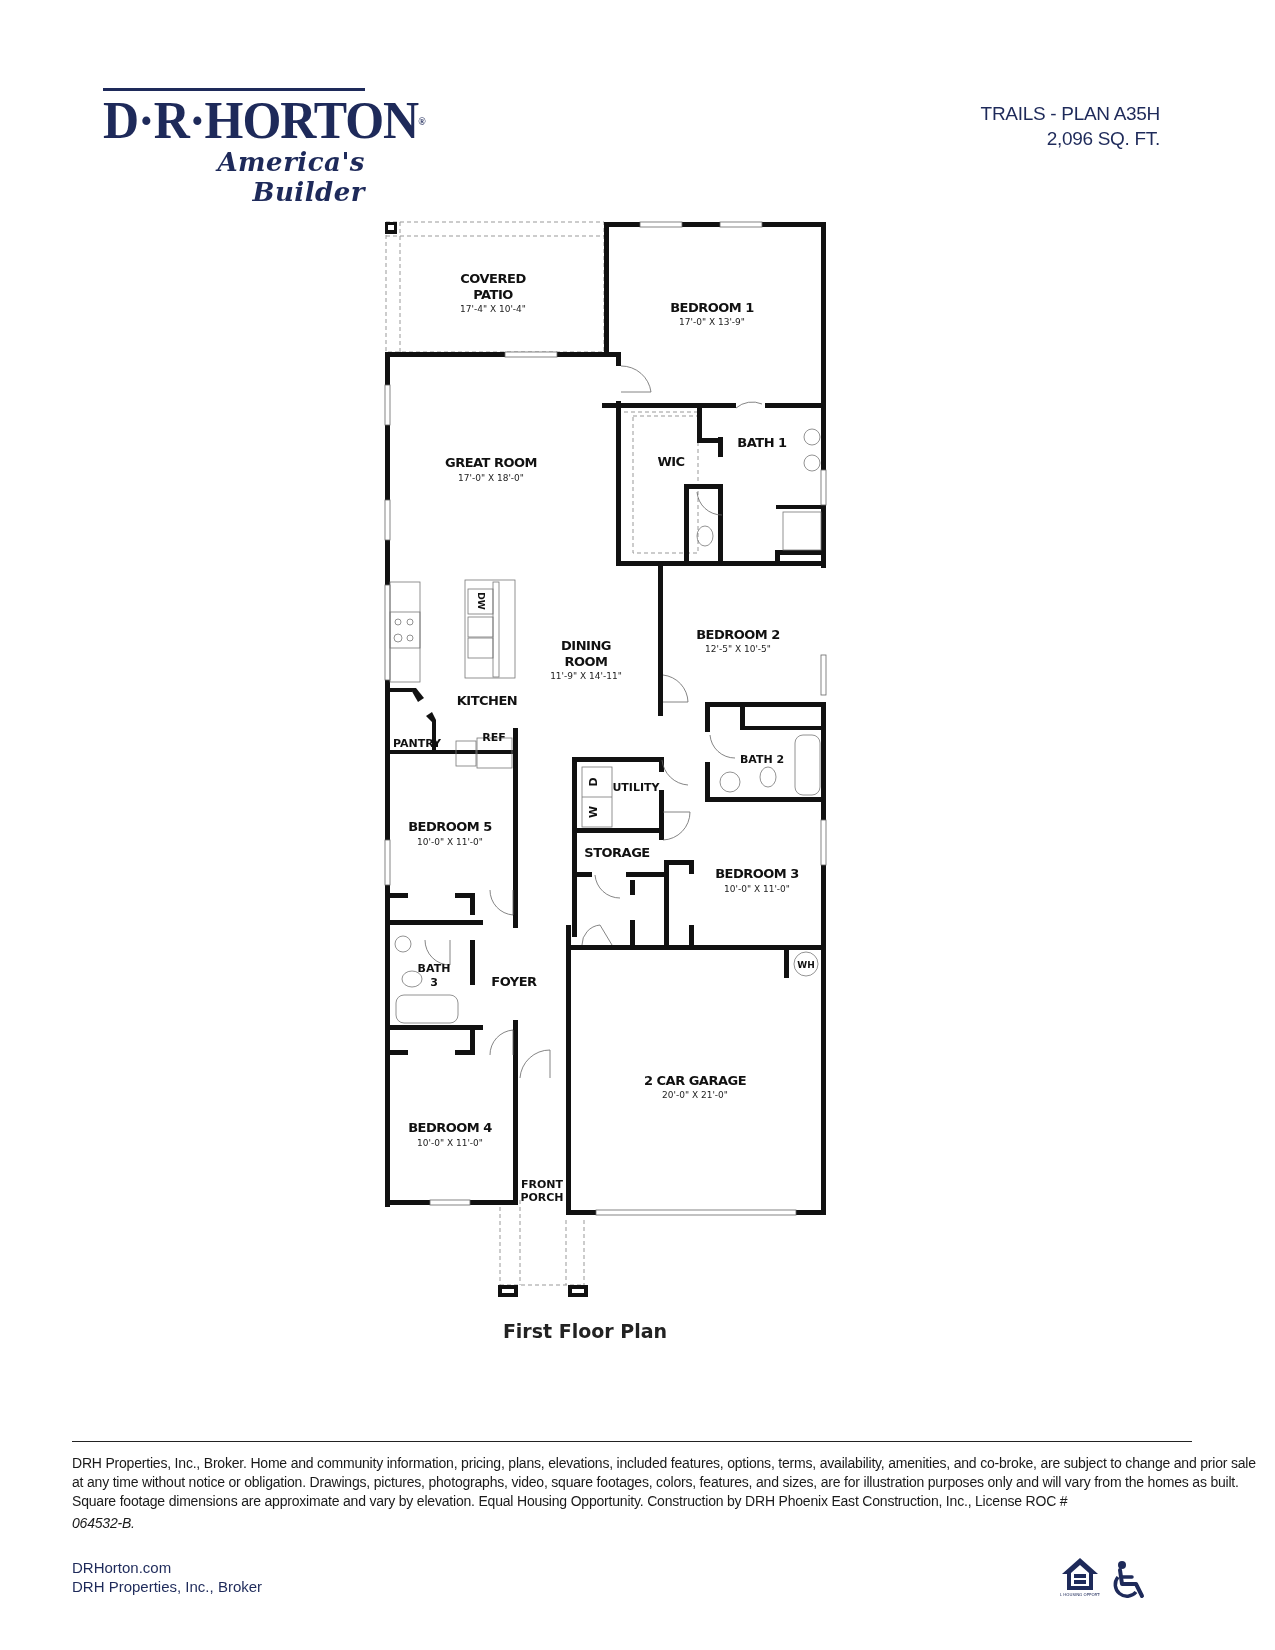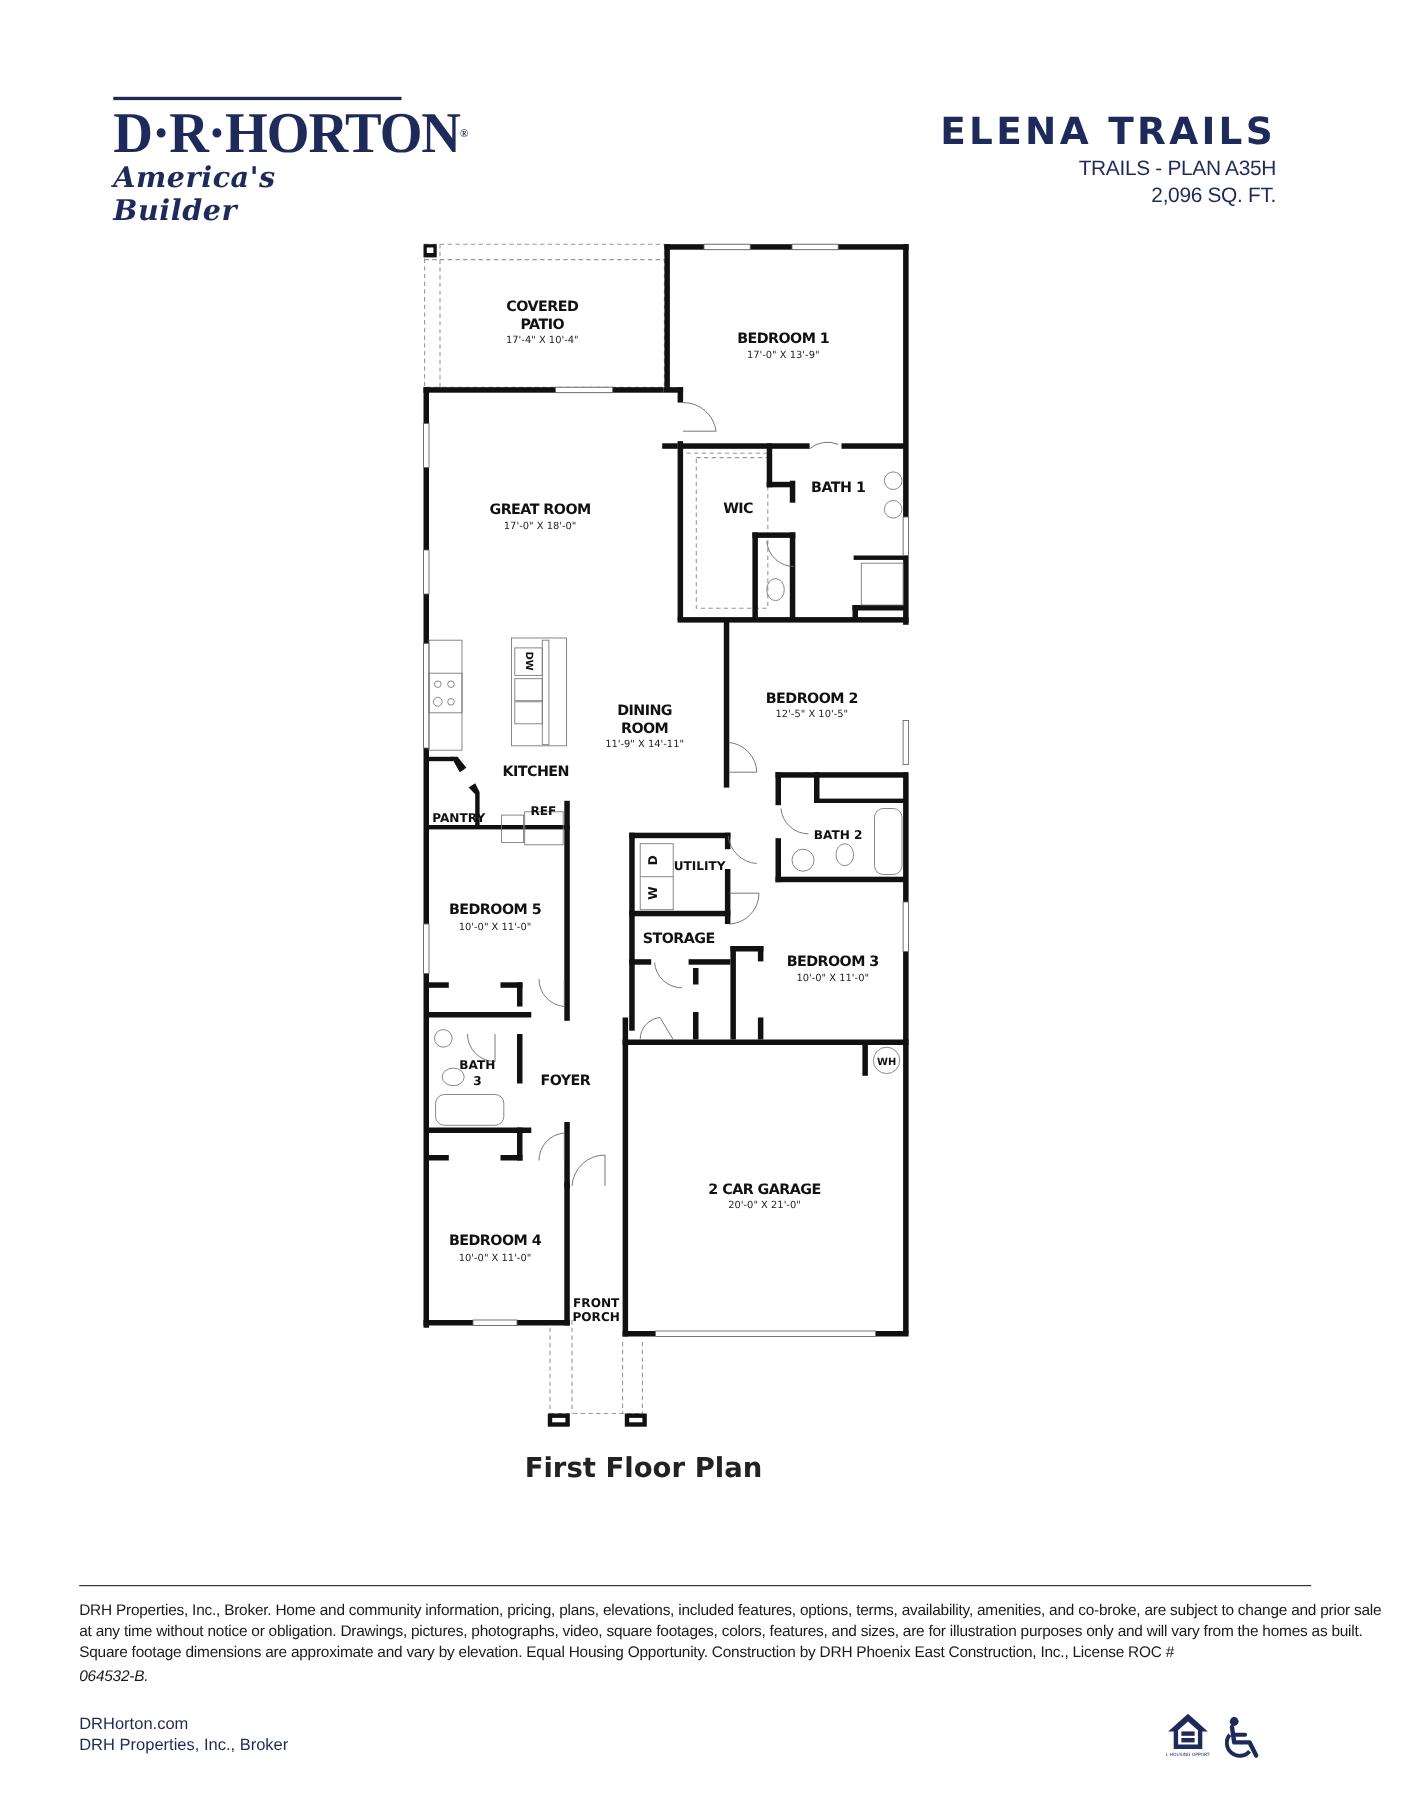--- a/index.html
+++ b/index.html
@@ -1,47 +1,46 @@
 <!DOCTYPE html>
 <html><head>
 <meta charset="utf-8">
 <style>
   html, body { margin: 0; padding: 0; background: #ffffff; }
   body { width: 1275px; height: 1650px; position: relative; overflow: hidden; font-family: "Liberation Sans", sans-serif; color: #1e2a5a; }
   .logo { position: absolute; left: 103px; top: 88px; width: 262px; }
   .logo-rule { height: 3px; background: #1e2a5a; width: 262px; margin-bottom: 6px; }
   .logo-main { font-family: "Liberation Serif", serif; font-weight: bold; font-size: 50px; line-height: 46px; letter-spacing: -1px; color: #1e2a5a; transform: scaleY(1.05); white-space: nowrap; }
   .logo-main sup { font-size: 10px; vertical-align: top; position: relative; top: 2px; }
-  .logo-script { font-family: "DejaVu Serif", serif; font-style: italic; font-weight: bold; font-size: 26px; color: #1e2a5a; margin-top: 4px; letter-spacing: 0.5px; }
+  .logo-script { font-family: "DejaVu Serif", serif; font-style: italic; font-weight: bold; font-size: 26px; color: #1e2a5a; margin-top: 4px; letter-spacing: 0.5px; text-align: right; }
   .title-block { position: absolute; right: 115px; top: 100px; text-align: right; }
   .community { font-family: "DejaVu Sans", sans-serif; font-weight: bold; font-size: 34px; letter-spacing: 3px; color: #1e2a5a; line-height: 40px; }
   .plan-line { font-size: 19px; color: #1e2a5a; line-height: 23px; margin-top: 2px; letter-spacing: -0.3px; }
   .floorplan { position: absolute; left: 380px; top: 215px; width: 470px; height: 1145px; }
   .floorplan svg { width: 470px; height: 1145px; }
   .room-label { font-family: "DejaVu Sans", sans-serif; font-weight: bold; font-size: 13px; fill: #111; letter-spacing: -0.5px; }
   .room-dim { font-family: "DejaVu Sans", sans-serif; font-size: 9px; fill: #222; }
   .small-label { font-family: "DejaVu Sans", sans-serif; font-weight: bold; font-size: 11px; fill: #111; }
-  .plan-caption { position: absolute; top: 1320px; left: 0; width: 1170px; text-align: center; font-family: "DejaVu Sans", sans-serif; font-weight: bold; font-size: 25px; color: #222; }
+  .plan-caption { position: absolute; top: 1320px; left: 0; width: 1170px; text-align: center; font-family: "DejaVu Sans", sans-serif; font-weight: bold; font-size: 19px; color: #222; }
   .footer-rule { position: absolute; left: 72px; top: 1441px; width: 1120px; height: 1px; background: #222; }
   .disclaimer { position: absolute; left: 72px; top: 1454px; width: 1195px; font-size: 14px; line-height: 19px; color: #1a1a1a; letter-spacing: -0.2px; }
   .license { display: block; margin-top: 3px; font-style: italic; }
   .footer-links { position: absolute; left: 72px; top: 1558px; font-size: 15px; line-height: 19px; color: #1e2a5a; }
   .footer-icons { position: absolute; left: 1060px; top: 1556px; display: flex; gap: 10px; align-items: flex-end; }
 </style>
 </head>
 <body>
 
 <div class="logo">
   <div class="logo-rule"></div>
   <div class="logo-main"><span>D·R·HORTON</span><sup>®</sup></div>
   <div class="logo-script">America's Builder</div>
 </div>
 
 <div class="title-block">
-  <div class="community">ELENA TRAILS</div>
   <div class="plan-line">TRAILS - PLAN A35H</div>
   <div class="plan-line">2,096 SQ. FT.</div>
 </div>
 
 <div class="floorplan">
 <svg viewBox="380 215 470 1145" xmlns="http://www.w3.org/2000/svg">
   <g fill="none" stroke="#999" stroke-width="1" stroke-dasharray="4,3">
 
     <rect x="386" y="222" width="218" height="130"></rect>
     <line x1="400" y1="222" x2="400" y2="352"></line>

